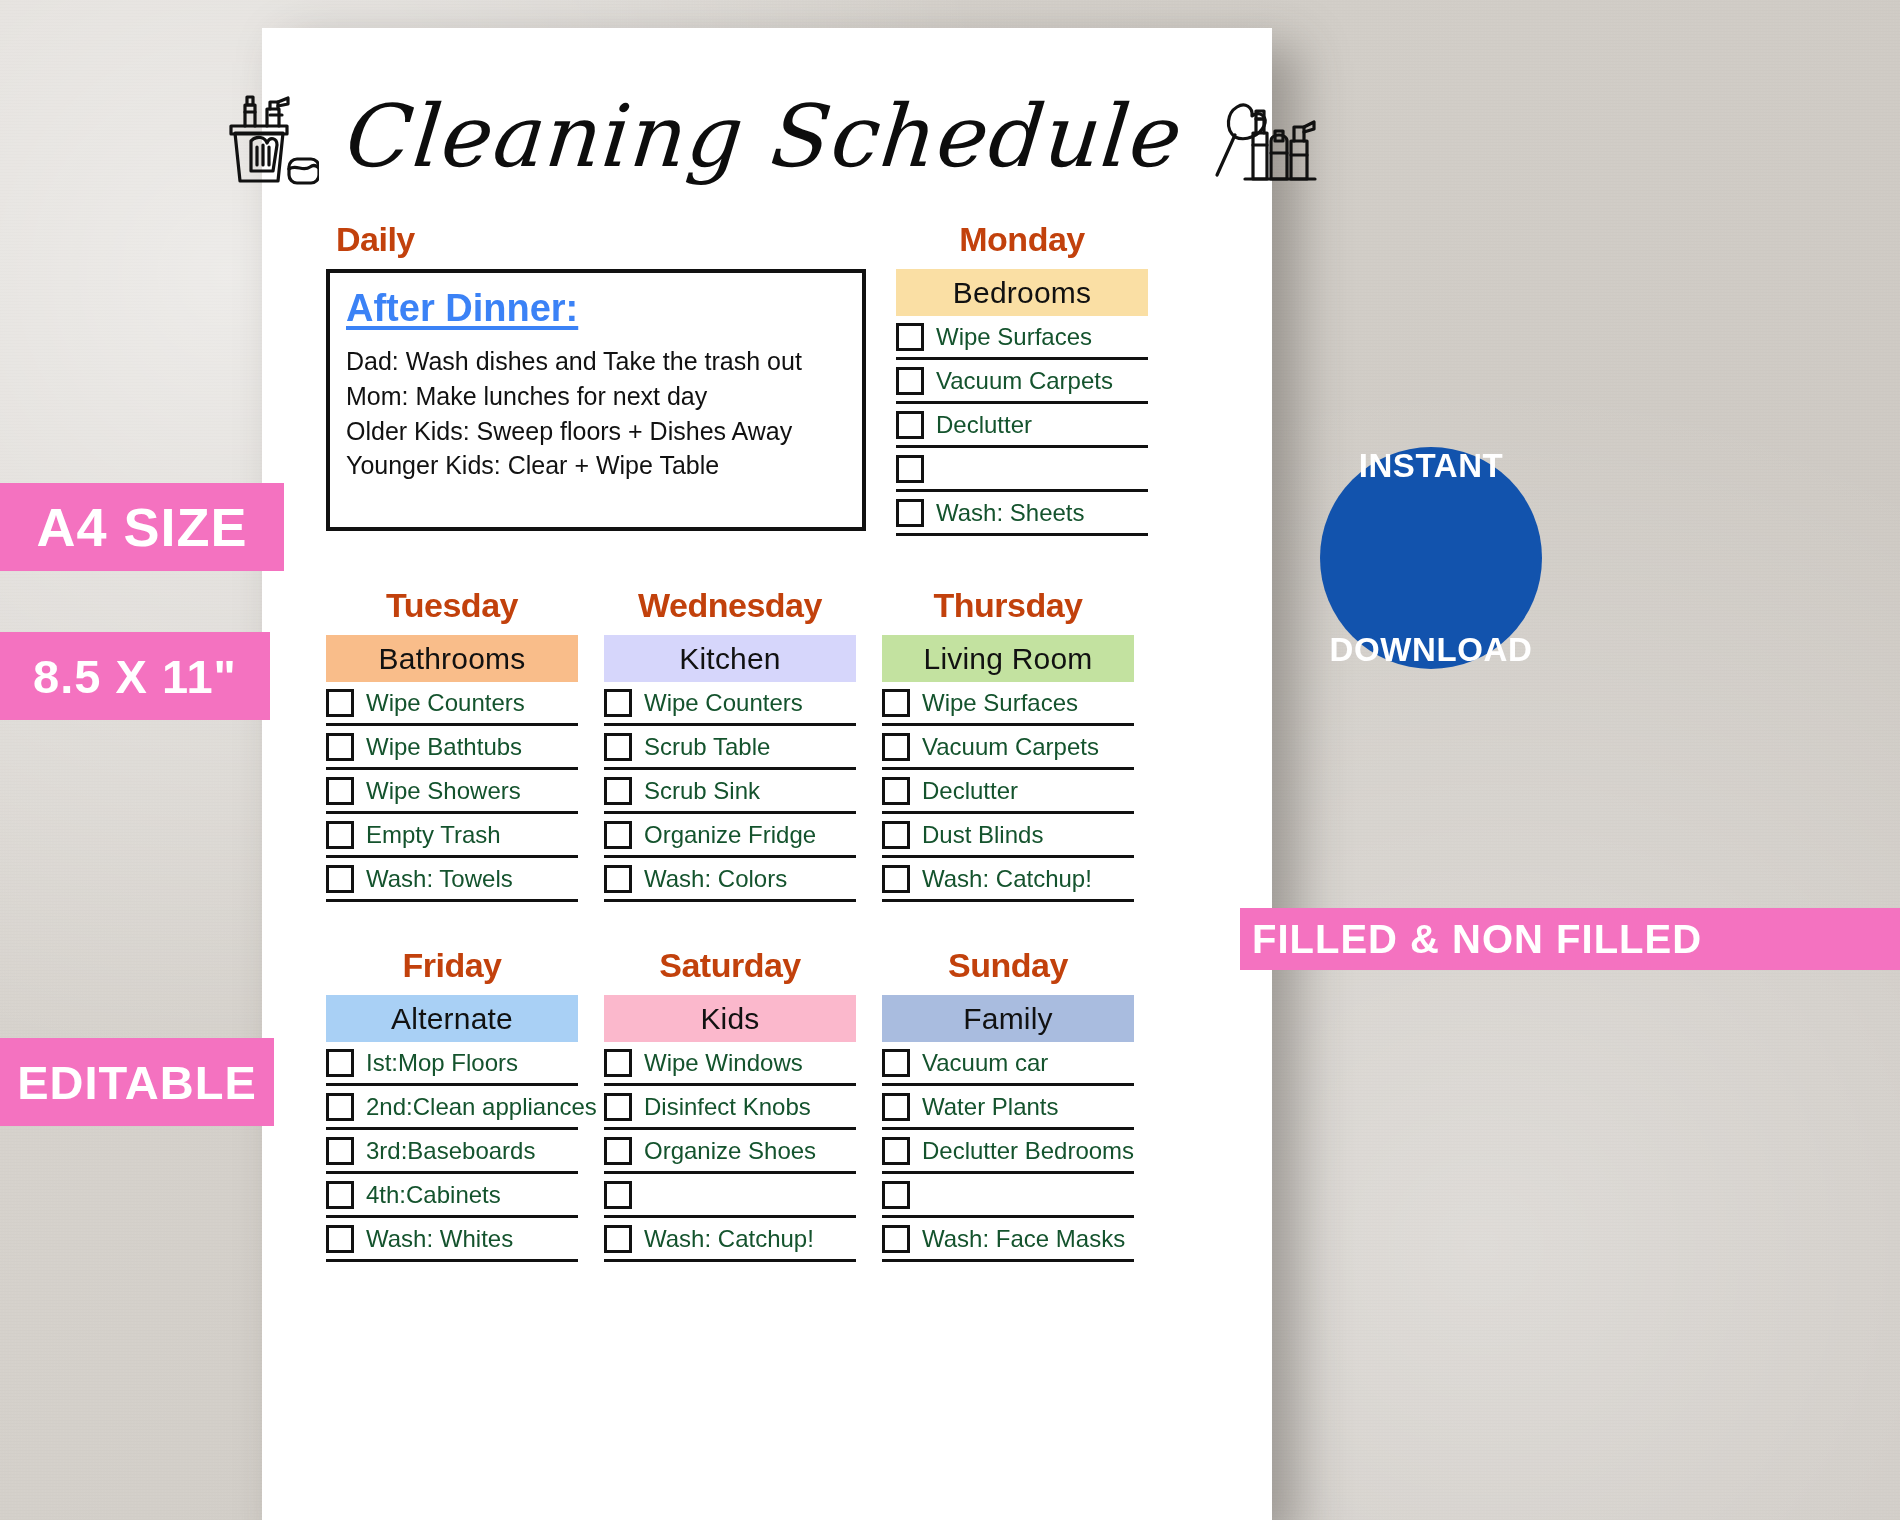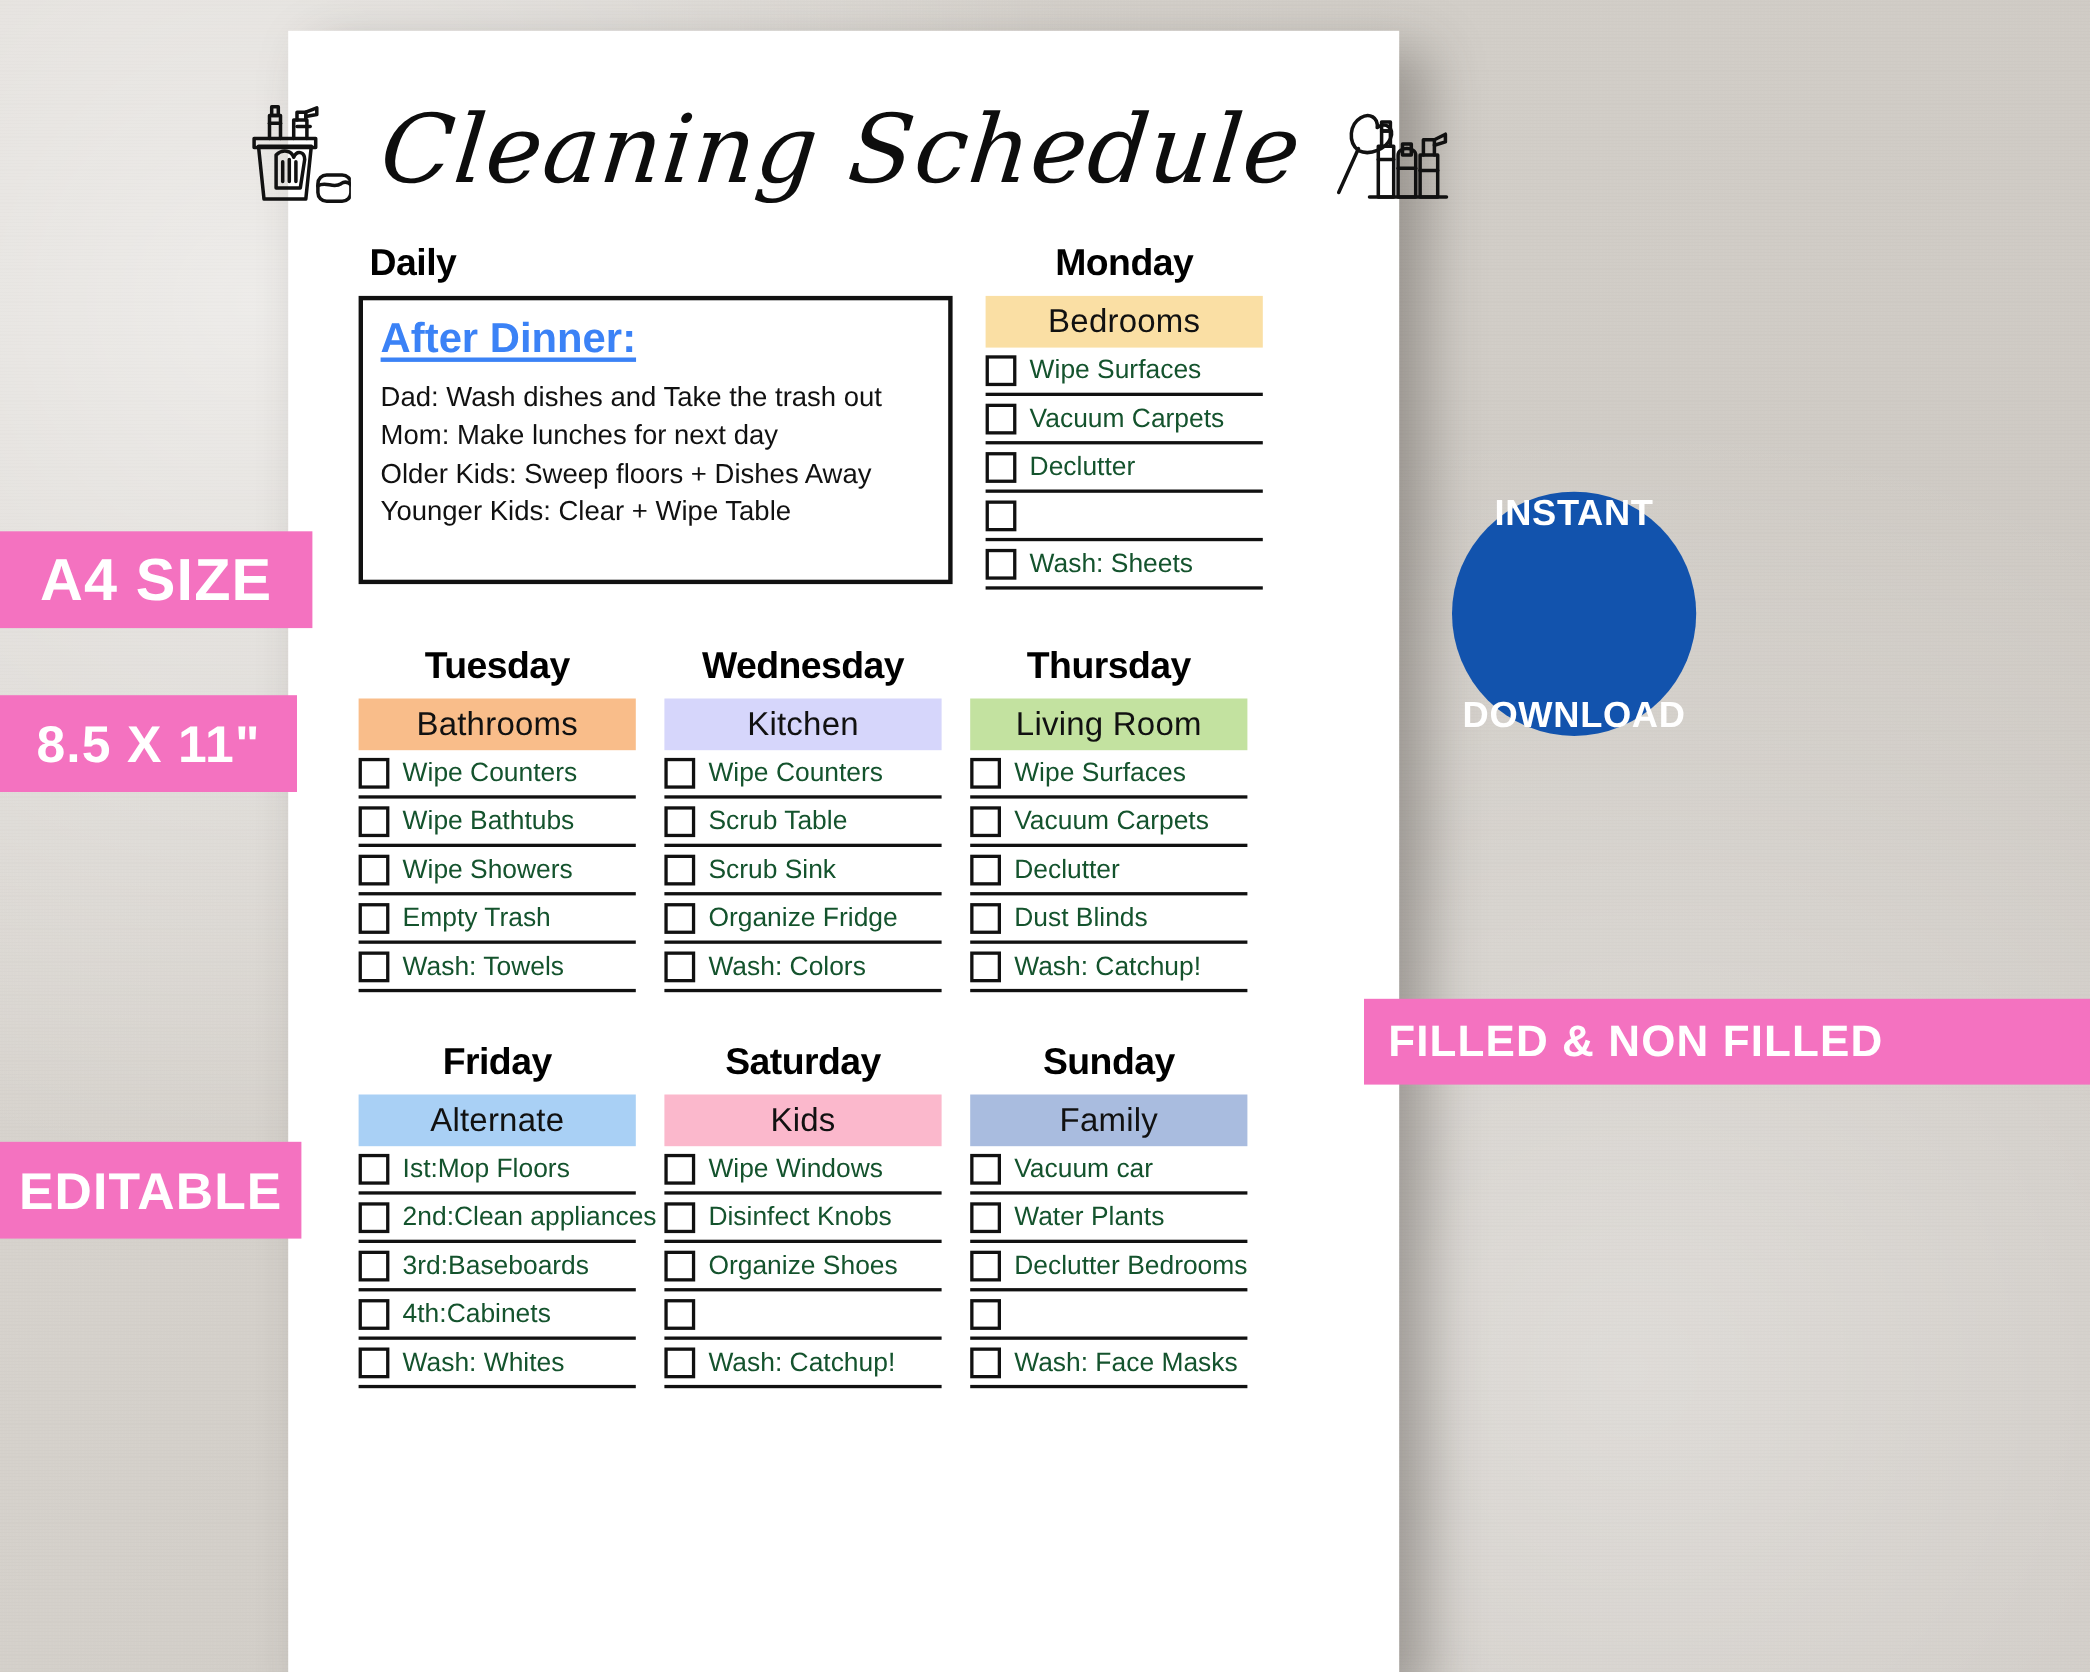--- a/index.html
+++ b/index.html
@@ -58,21 +58,21 @@
   .hdr-icon.left { margin-right:28px; margin-top:6px;}
   .hdr-icon.right { margin-left:26px; margin-top:4px;}
 
   
   .page-body { padding:0 24px 0 64px; }
 
   
   .daily-row { display:flex; gap:30px; align-items:flex-start; margin-top:4px;}
   .daily-col { width:540px; }
   .day-title {
-    font-size:34px; font-weight:700; color:#000000;
+    font-size:34px; font-weight:700; color:#c2410c;
     letter-spacing:-0.5px; margin:0 0 10px 0;
   }
   .daily-col .day-title{ text-align:left; padding-left:10px;}
   .daily-box {
     border:4px solid #111;
     height:262px;
     padding:14px 16px 10px 16px;
   }
   .daily-heading {
     font-size:38px; font-weight:700; color:#3b82f6;
@@ -115,22 +115,22 @@
   .badge-pink {
     position:absolute;
     background:#f472c0;
     display:flex; align-items:center; justify-content:center;
     color:#fff; font-weight:700; letter-spacing:1px;
   }
   #badge-a4      { left:0;   top:483px;  width:284px; height:88px;  font-size:54px; }
   #badge-inches  { left:0;   top:632px;  width:270px; height:88px;  font-size:47px; }
   #badge-editable{ left:0;   top:1038px; width:274px; height:88px;  font-size:47px; }
   #badge-filled  {
-    right:0; top:908px; width:660px; height:78px; font-size:40px;
-    justify-content:flex-start; padding-left:22px;margin-left:48px;
+    right:0; top:908px; width:660px; height:62px; font-size:40px;
+    justify-content:flex-start; padding-left:12px;margin-left:48px;
   }
 
   
   #badge-instant {
     position:absolute; left:1320px; top:447px;
     width:222px; height:222px; border-radius:50%;
     background:#1253ad; color:#fff;
     display:flex; flex-direction:column; align-items:center; justify-content:space-between;
     gap:4px;
   }

